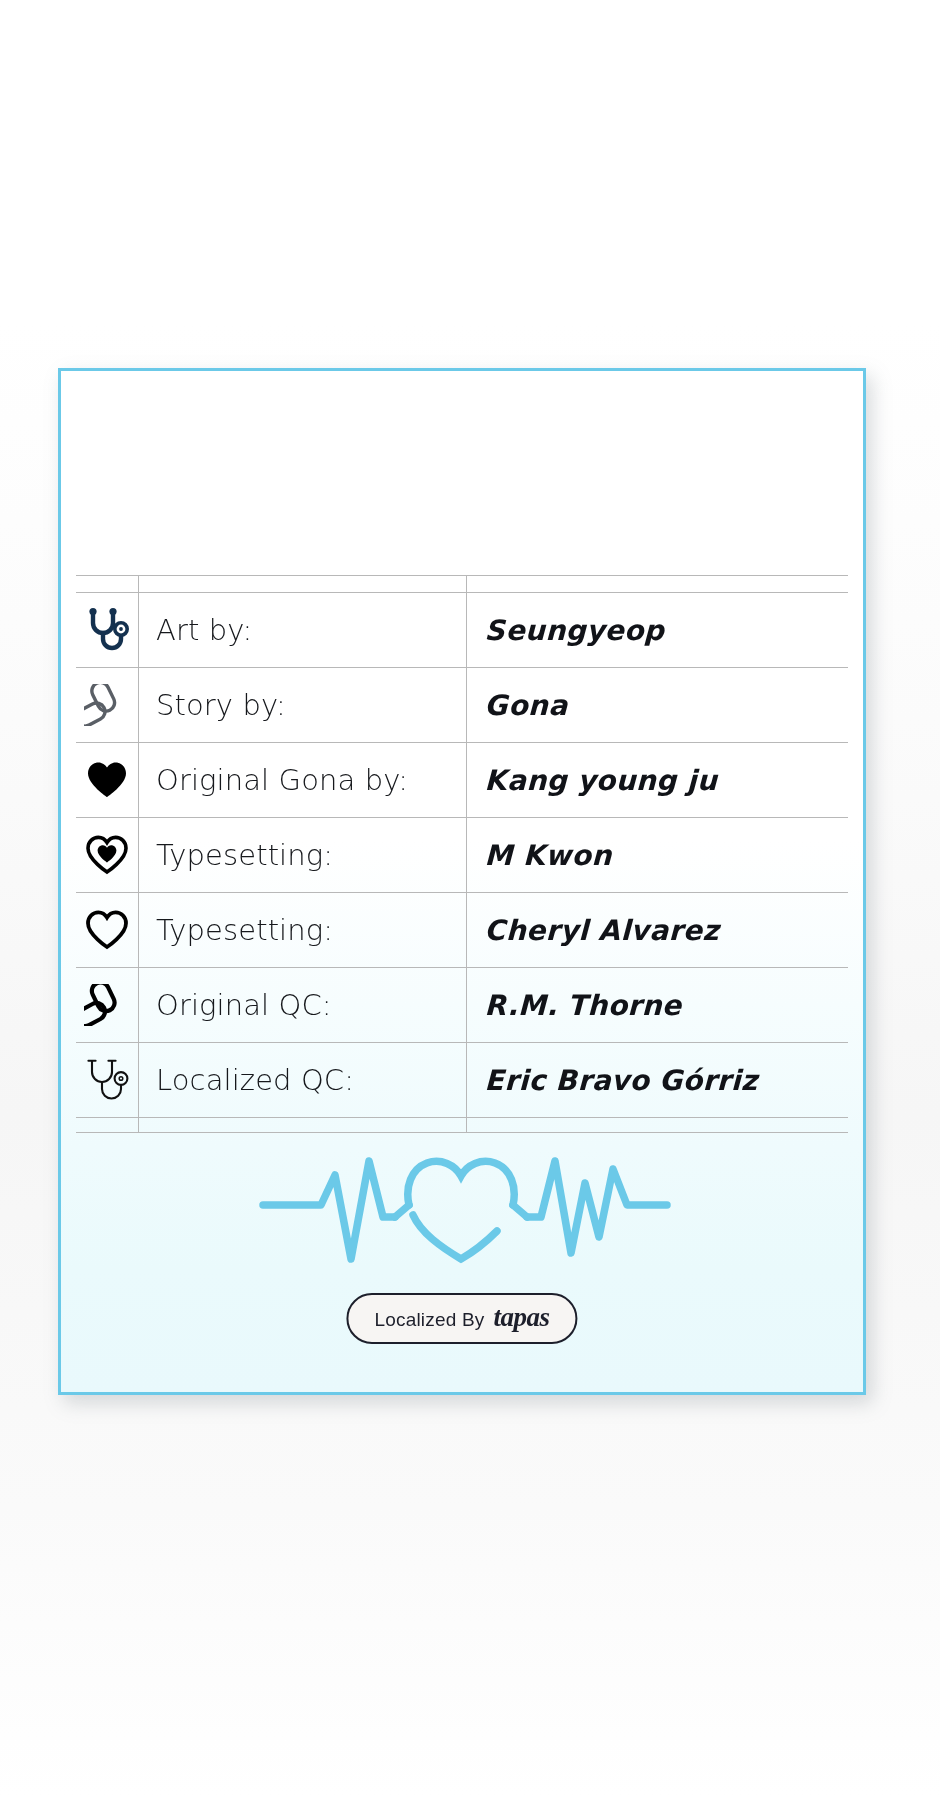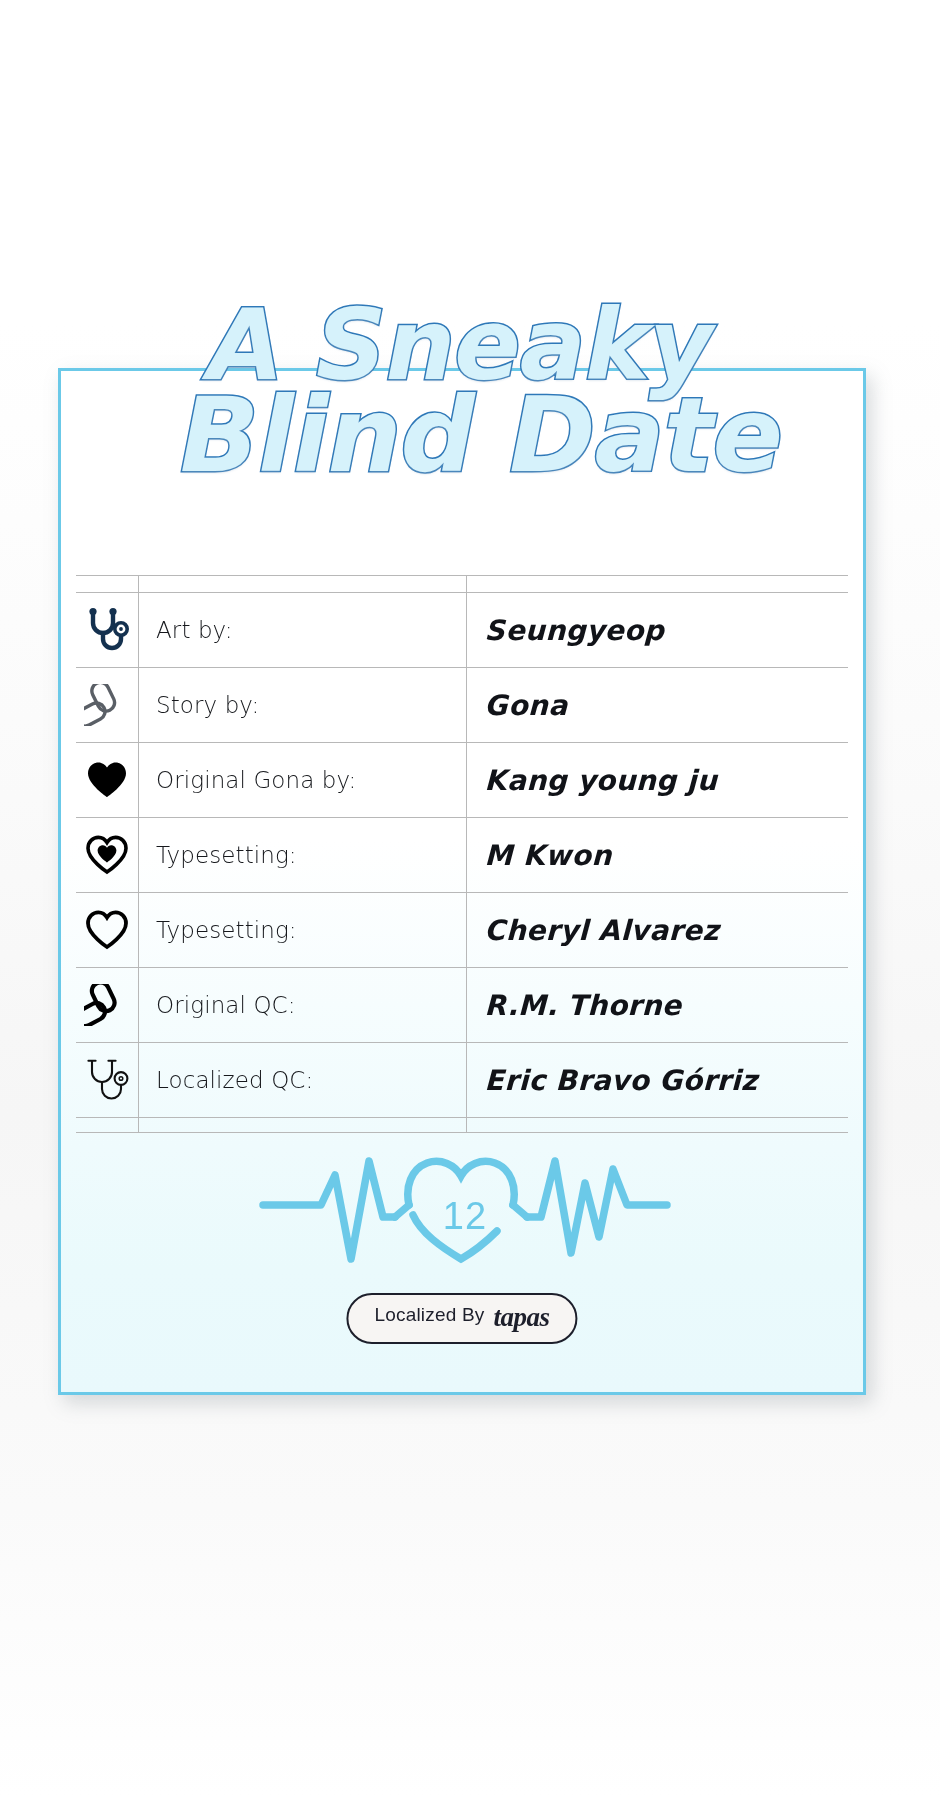--- a/index.html
+++ b/index.html
@@ -115,21 +115,21 @@
   .col-label {
     width: 310px;
     border-right: 1.6px solid #b8b8b8;
     padding-left: 17px !important;
   }
   .col-name {
     padding-left: 20px !important;
   }
   .credit-label {
     font-family: "DejaVu Sans", sans-serif;
-    font-size: 23px;
+    font-size: 29px;
     font-weight: 300;
     color: #16181c;
     letter-spacing: 0.1px;
     white-space: nowrap;
   }
   .credit-name {
     font-family: "DejaVu Sans", sans-serif;
     font-size: 28px;
     font-style: italic;
     font-weight: bold;
@@ -170,21 +170,21 @@
     z-index: 7;
   }
 
   
   #tapas-badge {
     position: absolute;
     left: 50%;
     transform: translateX(-50%);
     top: 922px;
     display: flex;
-    align-items: flex-start;
+    align-items: flex-end;
     gap: 9px;
     padding: 9px 26px 11px 26px;
     border: 2.6px solid #1d1f2b;
     border-radius: 999px;
     background: #f7f5f3;
     z-index: 7;
   }
   #tapas-prefix {
     font-family: "Liberation Sans", sans-serif;
     font-size: 19px;
@@ -356,27 +356,22 @@
 
         <path d="M150 62 C146 44 152 26 168 20 C182 15 196 22 202 33
                  C208 22 222 15 236 20 C252 26 258 44 254 62" stroke="#6BC9E8" stroke-width="7.5" stroke-linecap="round" fill="none"></path>
         <path d="M154 72 C162 90 182 104 202 116 C216 108 228 98 238 88" stroke="#6BC9E8" stroke-width="7.5" stroke-linecap="round" fill="none"></path>
 
         <path d="M136 74 L150 62 M254 62 L268 74" stroke="#6BC9E8" stroke-width="7.5" stroke-linecap="round"></path>
 
         <path d="M268 74 L282 74 L296 18 L312 110 L326 40 L340 94 L354 26 L368 62 L408 62" stroke="#6BC9E8" stroke-width="7.5" stroke-linecap="round" stroke-linejoin="round"></path>
       </svg>
     </div>
-    <div id="ekg-num">12</div>
 
     <div id="tapas-badge">
       <span id="tapas-prefix">Localized By</span>
       <span id="tapas-word">tapas</span>
     </div>
 
   </div>
 
-  <div id="title-wrap">
-    <div class="title-line" id="title-line-1">A Sneaky</div>
-    <div class="title-line" id="title-line-2">Blind Date</div>
-  </div>
 
 </div>
 
 </body></html>

